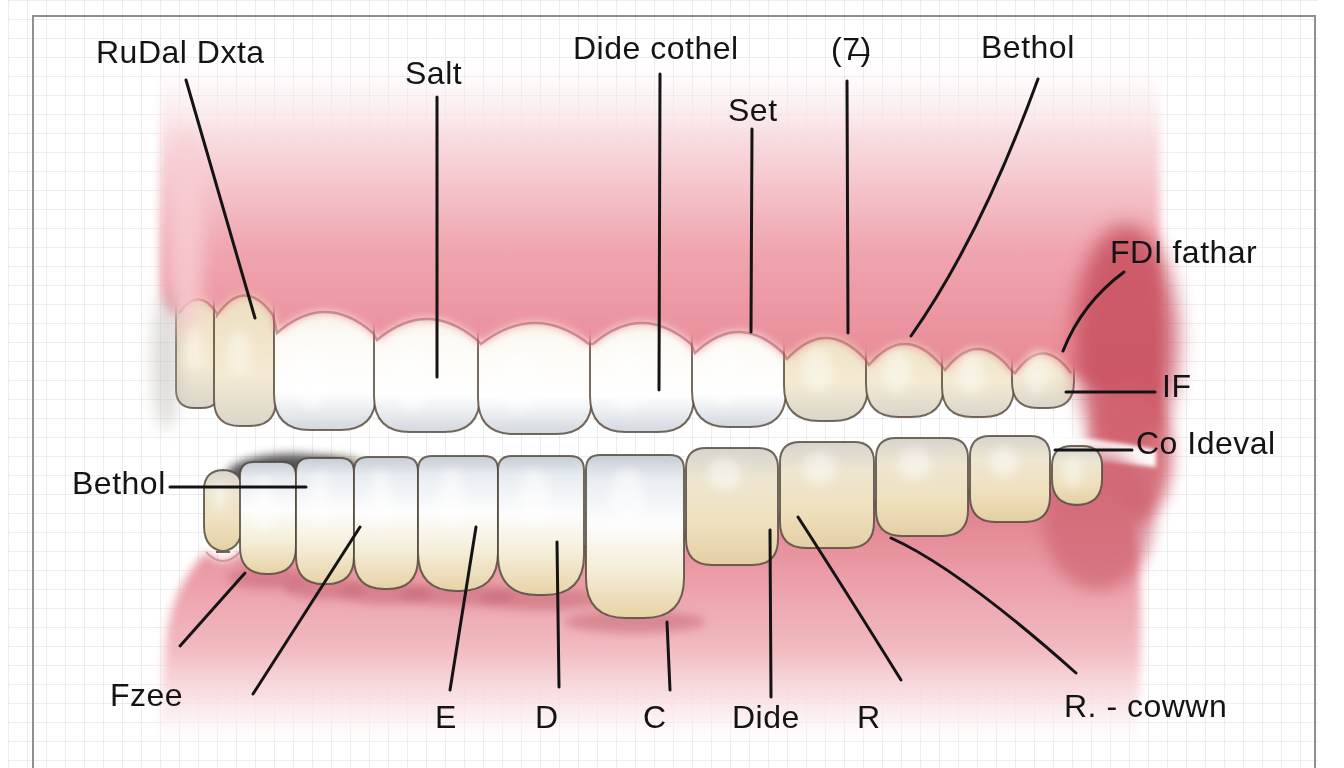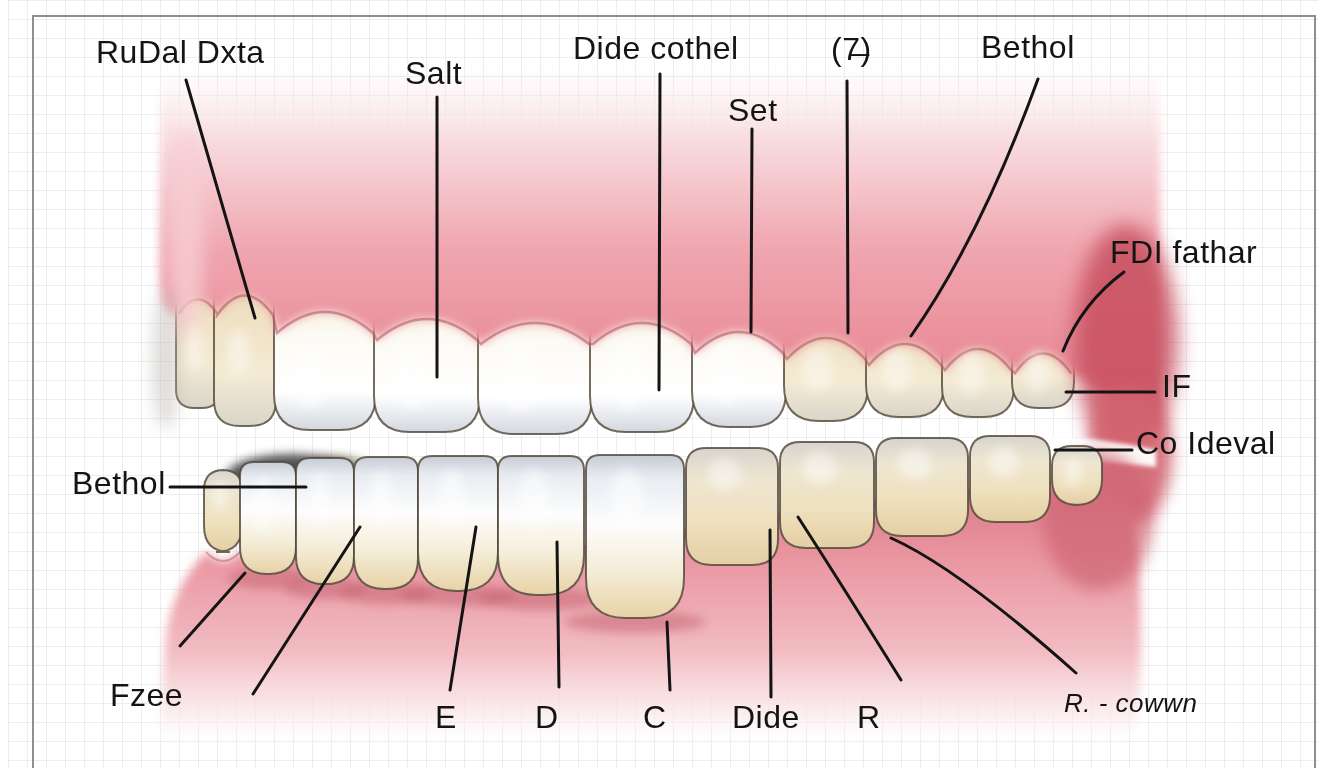--- a/index.html
+++ b/index.html
@@ -9,21 +9,21 @@
     background-image:
       linear-gradient(to right, rgba(203,203,212,0.33) 1px, transparent 1px),
       linear-gradient(to bottom, rgba(203,203,212,0.33) 1px, transparent 1px);
     background-size:19px 19px;}
   .frame{position:absolute;left:24px;top:15px;width:1284px;height:900px;
     border:2px solid #8e8e95;border-bottom:none;box-sizing:border-box;}
   .right-mask{position:absolute;left:1310px;top:0;width:34px;height:768px;background:#ffffff;}
   svg.art{position:absolute;left:0;top:0;}
   .lb{position:absolute;font-size:32px;color:#141414;line-height:1.05;white-space:nowrap;
       letter-spacing:0.5px;}
-  .lb-sm{font-size:26px;font-style:italic;}
+  .lb-sm{font-size:32px;}
 </style>
 </head>
 <body>
 
 <div class="screen">
   <div class="grid-bg"></div>
   <div class="frame"></div>
 
   <svg class="art" id="art" width="1344" height="768" viewBox="0 0 1344 768">
     <defs>

